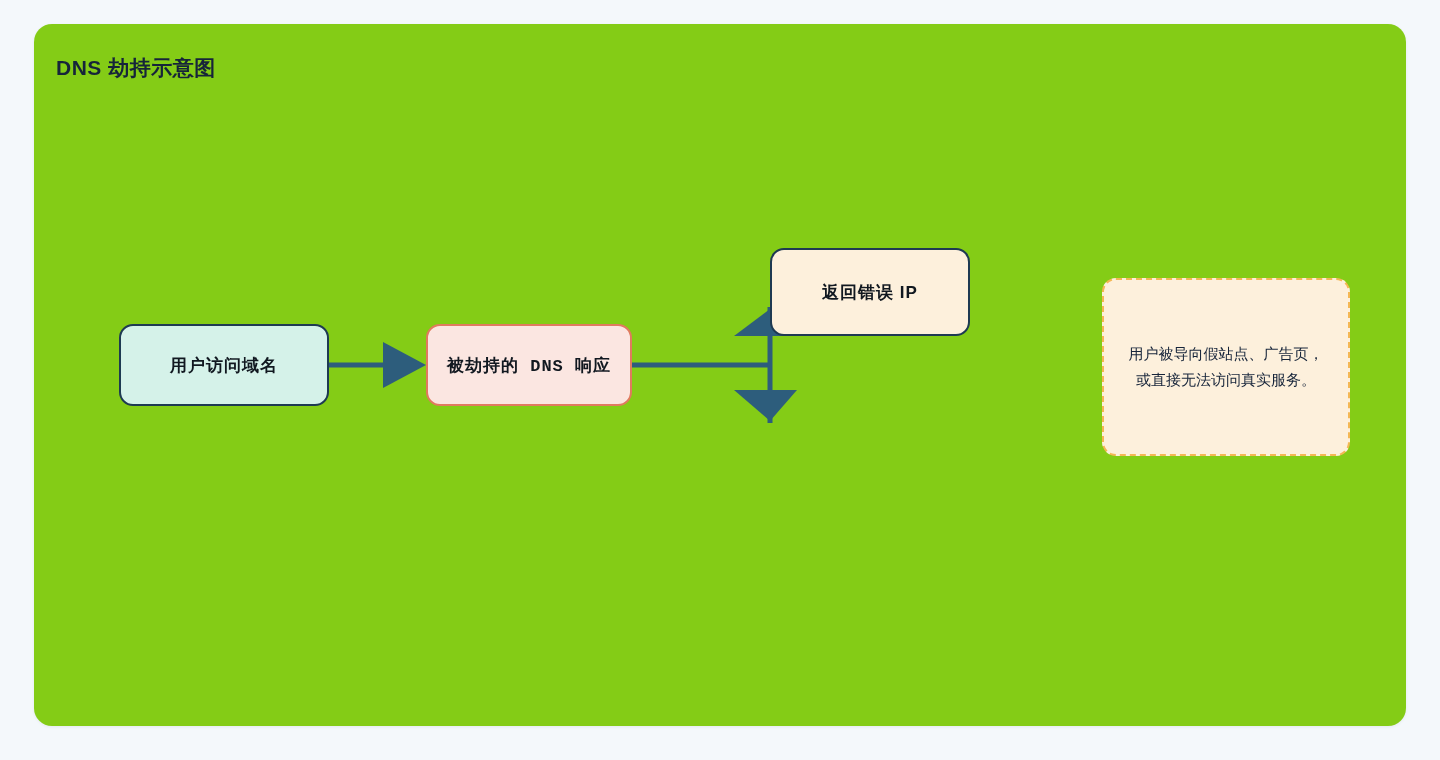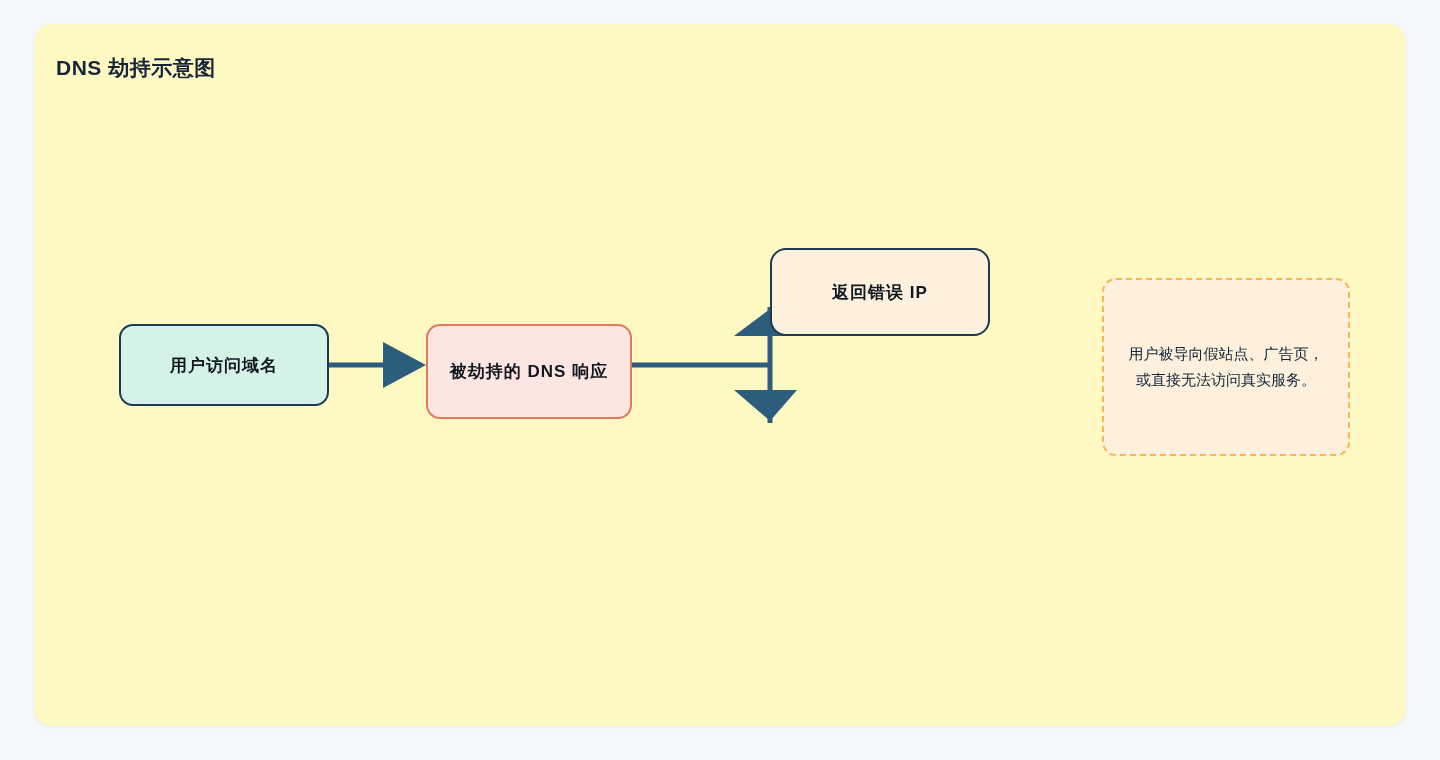--- a/index.html
+++ b/index.html
@@ -13,21 +13,21 @@
     font-family: "Liberation Sans", "DejaVu Sans", sans-serif;
     overflow: hidden;
   }
 
   #diagram-card {
     position: absolute;
     left: 34px;
     top: 24px;
     width: 1372px;
     height: 702px;
-    background: #fef9c3;
+    background: #84cc16;
     border-radius: 18px;
     box-shadow: 0 1px 3px rgba(31, 58, 82, 0.07);
   }
 
   #page-title {
     position: absolute;
     left: 22px;
     top: 30px;
     font-size: 21px;
     font-weight: bold;
@@ -65,34 +65,34 @@
     width: 210px;
     height: 82px;
     background: #d5f2e9;
     font-size: 17px;
   }
 
   #node-hijacked {
     left: 392px;
     top: 300px;
     width: 206px;
-    height: 95px;
+    height: 82px;
     background: #fbe6e1;
     border-color: #e07a5f;
     font-size: 17px;
+    font-family: Liberation Mono, monospace;
   }
 
   #node-wrong-ip {
     left: 736px;
     top: 224px;
-    width: 220px;
+    width: 200px;
     height: 88px;
     background: #fdf0dc;
     font-size: 17px;
-    border-radius: 16px;
   }
 
   #node-fake-site {
     left: 736px;
     top: 366px;
     width: 220px;
     height: 88px;
     background: #fdf0dc;
     font-size: 17px;
   }

